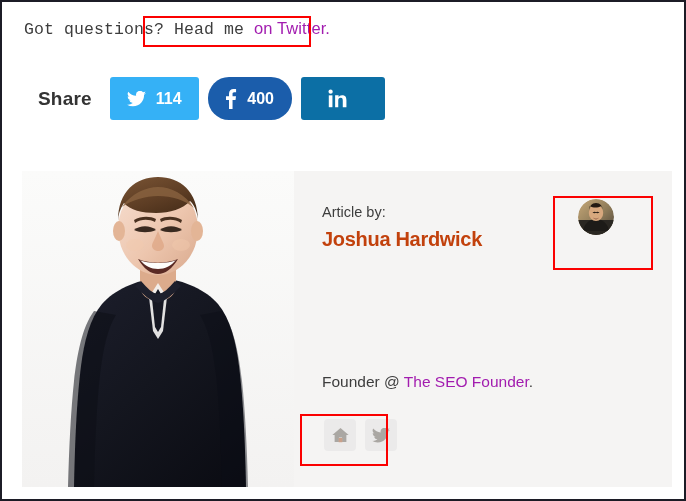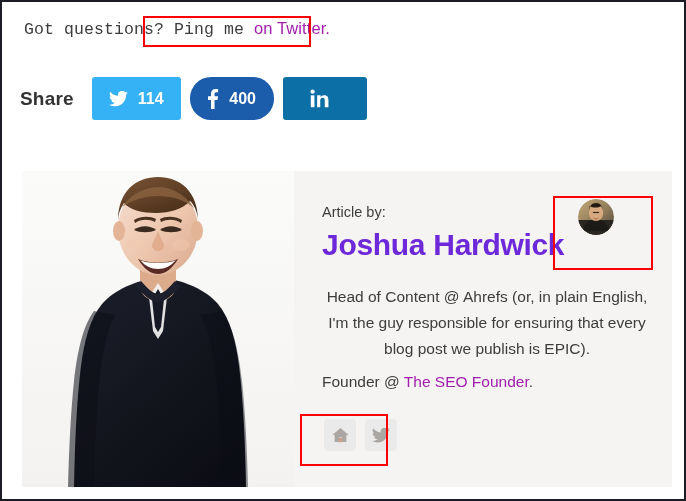--- a/index.html
+++ b/index.html
@@ -49,21 +49,21 @@
     pointer-events: none;
     background: transparent;
   }
   #annot-ping  { left: 141px; top: 14px;  width: 168px; height: 31px; }
   #annot-contrib { left: 551px; top: 194px; width: 100px; height: 74px; }
   #annot-social  { left: 298px; top: 412px; width: 88px;  height: 52px; }
 
   
   #share-row {
     position: absolute;
-    left: 18px;
+    left: 36px;
     top: 75px;
     display: flex;
     align-items: center;
   }
   #share-label {
     font-size: 19px;
     font-weight: bold;
     color: #333333;
     letter-spacing: 0.2px;
     margin-right: 18px;
@@ -126,23 +126,23 @@
     position: absolute;
     left: 20px;
     top: 33px;
     font-size: 14.5px;
     color: #3d3d3d;
   }
   #author-name {
     position: absolute;
     left: 20px;
     top: 57px;
-    font-size: 30px;
+    font-size: 20px;
     font-weight: bold;
-    color: #6d28d9;
+    color: #c2410c;
     letter-spacing: -0.3px;
     white-space: nowrap;
   }
   #author-bio {
     position: absolute;
     left: 20px;
     top: 113px;
     width: 330px;
     font-size: 15.5px;
     line-height: 26px;
@@ -200,21 +200,21 @@
     padding: 0;
   }
   .social-chip svg { display: block; }
 </style>
 </head>
 <body>
 
 <div id="screenshot">
 
   <div id="questions-line">
-    <span class="plain">Got questions? </span><span class="plain">Ping me </span><a href="#" class="link">on Twitter.</a>
+    <span class="plain">Got questions? </span><span class="plain">Head me </span><a href="#" class="link">on Twitter.</a>
   </div>
 
   <div id="share-row">
     <span id="share-label">Share</span>
 
     <button class="share-btn" id="btn-twitter">
       <span>
         <svg width="19" height="16" viewBox="0 0 24 20" aria-hidden="true">
           <path fill="#ffffff" d="M24 2.37a9.6 9.6 0 0 1-2.83.79A4.95 4.95 0 0 0 23.34.37a9.84 9.84 0 0 1-3.13 1.2A4.92 4.92 0 0 0 11.6 5.9 13.97 13.97 0 0 1 1.67.72a4.93 4.93 0 0 0 1.52 6.57A4.9 4.9 0 0 1 .96 6.67v.06a4.93 4.93 0 0 0 3.95 4.83 4.96 4.96 0 0 1-2.22.09 4.93 4.93 0 0 0 4.6 3.42A9.88 9.88 0 0 1 0 17.13 13.94 13.94 0 0 0 7.55 19.3c9.06 0 14-7.5 14-14v-.64A9.94 9.94 0 0 0 24 2.37z"></path>
         </svg>
@@ -319,21 +319,20 @@
         <ellipse cx="159" cy="74" rx="9" ry="6" fill="#f2c9ae" opacity="0.45"></ellipse>
       </svg>
     </div>
 
     <div id="author-body">
 
       <div id="article-by">Article by:</div>
 
       <div id="author-name">Joshua Hardwick</div>
 
-      <div id="author-bio">Head of Content @ Ahrefs (or, in plain English, I'm the guy responsible for ensuring that every blog post we publish is EPIC).</div>
 
       <div id="author-founder">
         <span>Founder @ </span><a href="#" class="link">The SEO Founder</a><span>.</span>
       </div>
 
       <div id="contributors">
         <span id="contributor-avatar">
           <svg width="36" height="36" viewBox="0 0 36 36" aria-hidden="true">
             <defs>
               <clipPath id="avClip">

